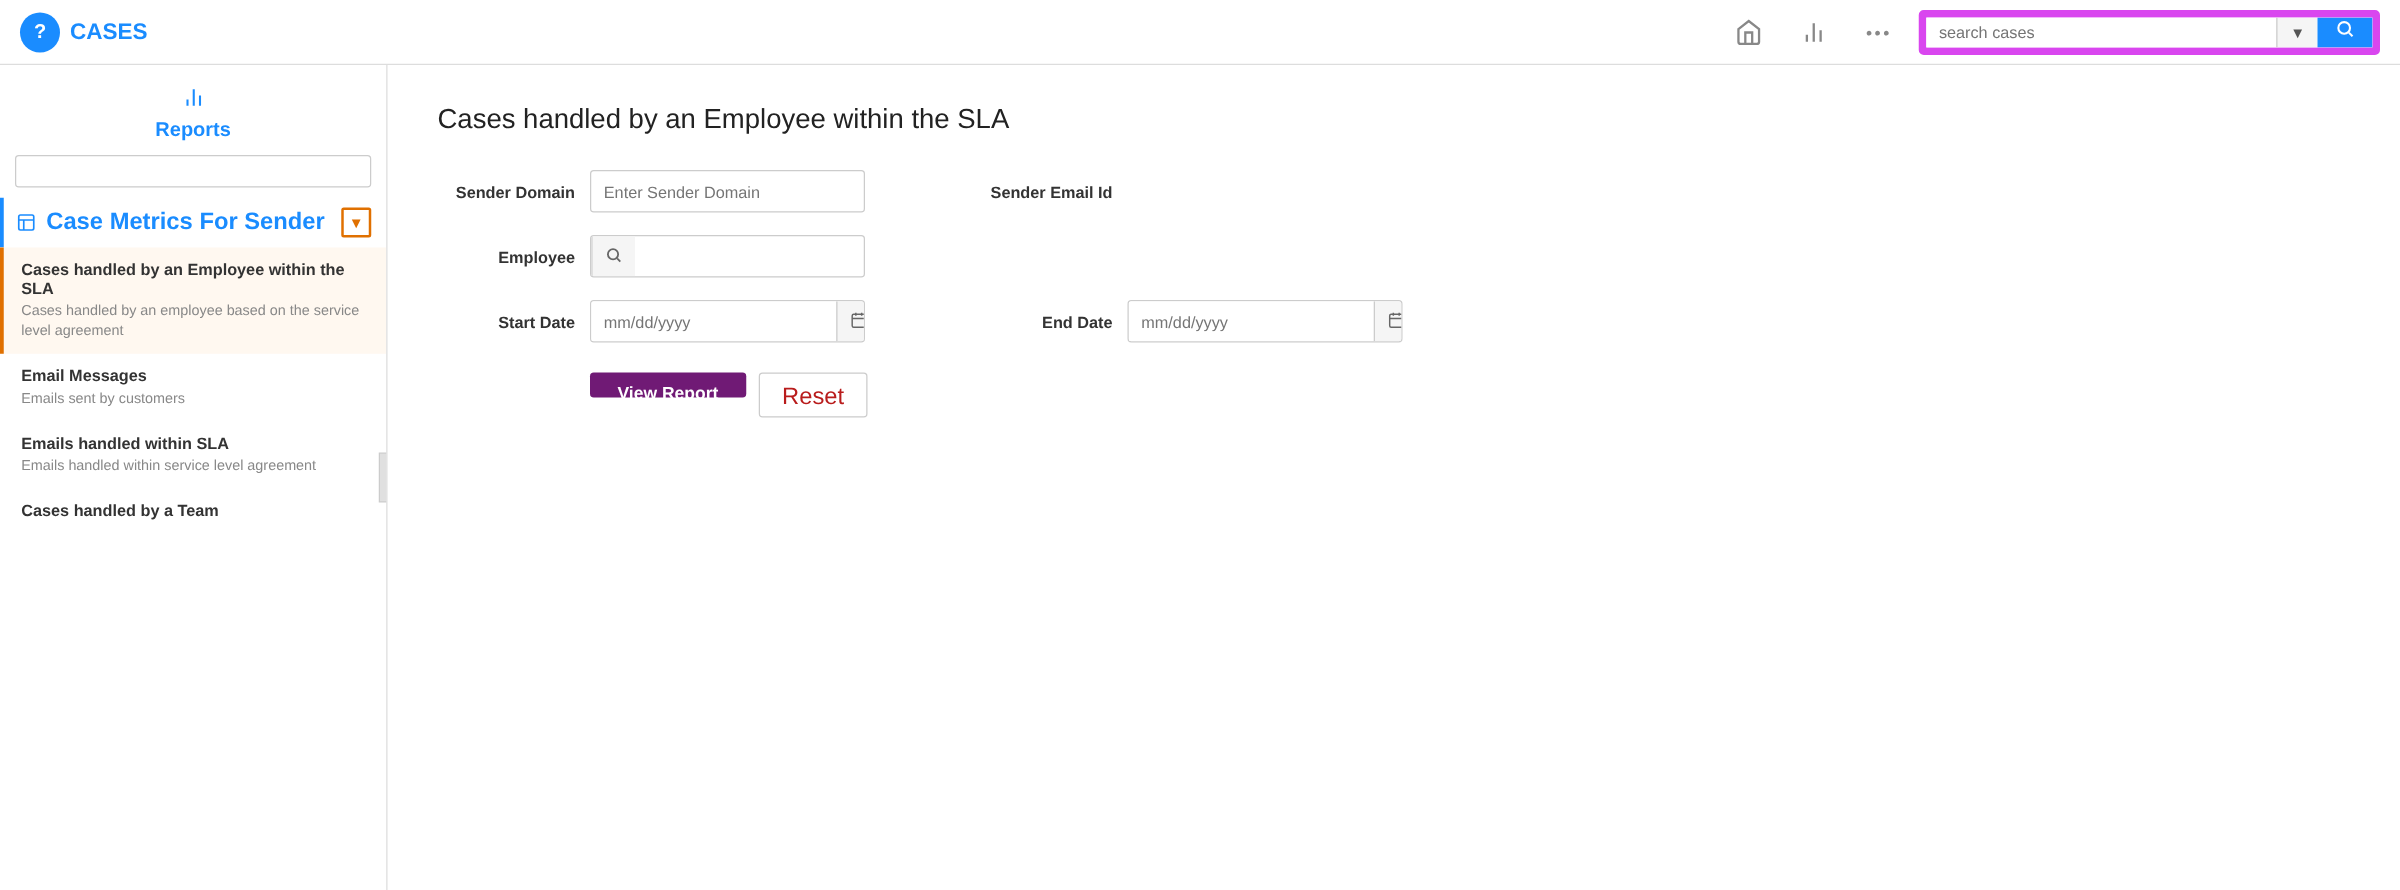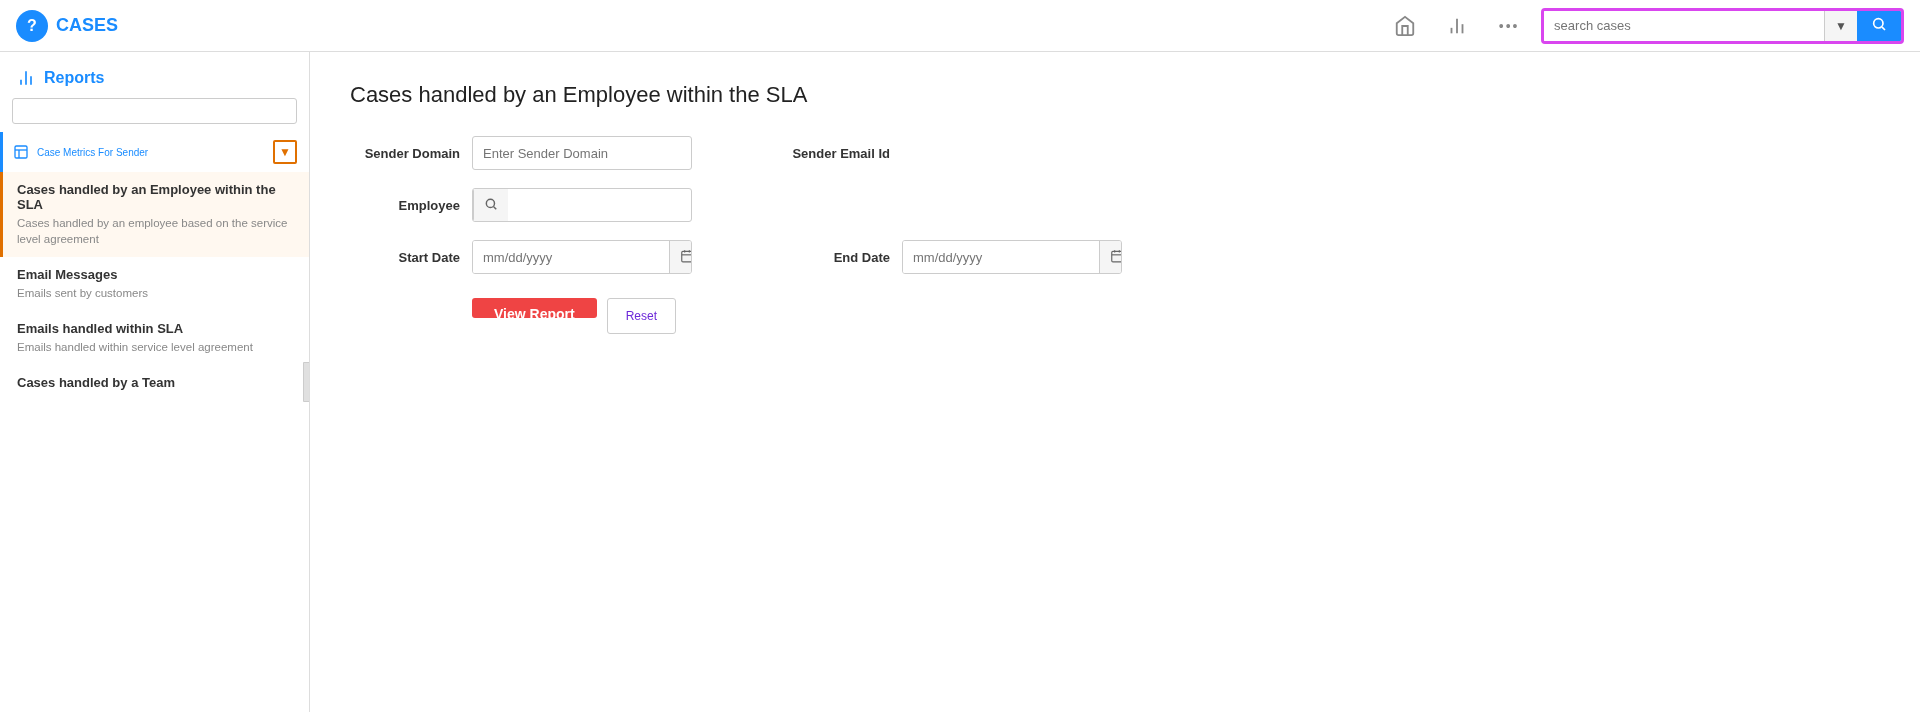--- a/index.html
+++ b/index.html
@@ -46,21 +46,21 @@
       display: flex;
       align-items: center;
       justify-content: center;
       color: #888;
       font-size: 20px;
       border-radius: 4px;
     }
     .search-wrapper {
       display: flex;
       align-items: center;
-      border: 3px solid #d946ef;
+      border: 6px solid #d946ef;
       border-radius: 4px;
       overflow: hidden;
       height: 36px;
       justify-content: flex-end;
     }
     .search-input {
       border: none;
       outline: none;
       padding: 0 10px;
       font-size: 13px;
@@ -106,20 +106,21 @@
       position: relative;
     }
     .sidebar-header {
       display: flex;
       align-items: center;
       gap: 8px;
       padding: 16px 16px 10px 16px;
       color: #1a8cff;
       font-size: 16px;
       font-weight: 600;
+      flex-direction: column;
     }
     .sidebar-search {
       margin: 0 12px 8px 12px;
       border: 1px solid #ccc;
       border-radius: 3px;
       padding: 5px 8px;
       font-size: 12px;
       width: calc(100% - 24px);
       outline: none;
     }
@@ -134,22 +135,22 @@
       display: flex;
       align-items: center;
       justify-content: space-between;
       cursor: pointer;
     }
     .sidebar-active-item-inner {
       display: flex;
       align-items: center;
       gap: 8px;
       color: #1a8cff;
-      font-weight: 400;
-      font-size: 10px;
+      font-weight: 700;
+      font-size: 19px;
     }
     .dropdown-arrow-btn {
       border: 2px solid #e07000;
       background: #fff;
       color: #e07000;
       width: 24px;
       height: 24px;
       cursor: pointer;
       display: flex;
       align-items: center;
@@ -305,38 +306,38 @@
     }
 
     
     .action-row {
       display: flex;
       gap: 10px;
       margin-top: 24px;
       margin-left: 122px;
     }
     .btn-view-report {
-      background: #ef4444;
+      background: #701a75;
       color: #fff;
       border: none;
       border-radius: 3px;
       padding: 8px 22px;
       font-size: 14px;
       font-weight: 600;
       cursor: pointer;
       height: 20px;
       text-decoration: underline;
     }
     .btn-reset {
       background: #fff;
-      color: #6d28d9;
+      color: #b91c1c;
       border: 1px solid #ccc;
       border-radius: 3px;
       padding: 8px 18px;
-      font-size: 12px;
+      font-size: 19px;
       cursor: pointer;
       height: 36px;
     }
 
     
     ::-webkit-scrollbar { width: 6px; }
     ::-webkit-scrollbar-track { background: #f1f1f1; }
     ::-webkit-scrollbar-thumb { background: #ccc; border-radius: 3px; }
   </style>
 </head>

